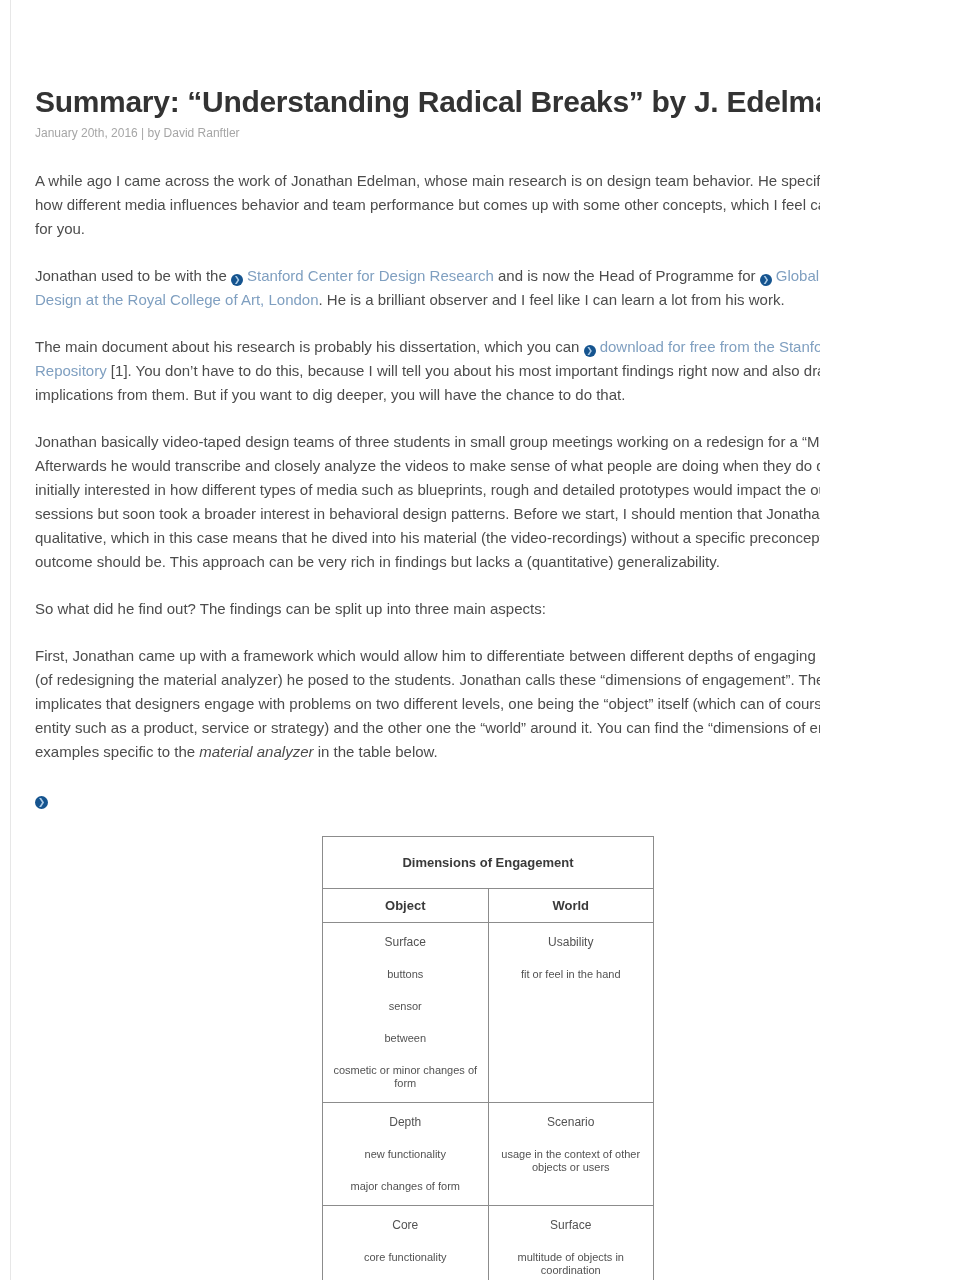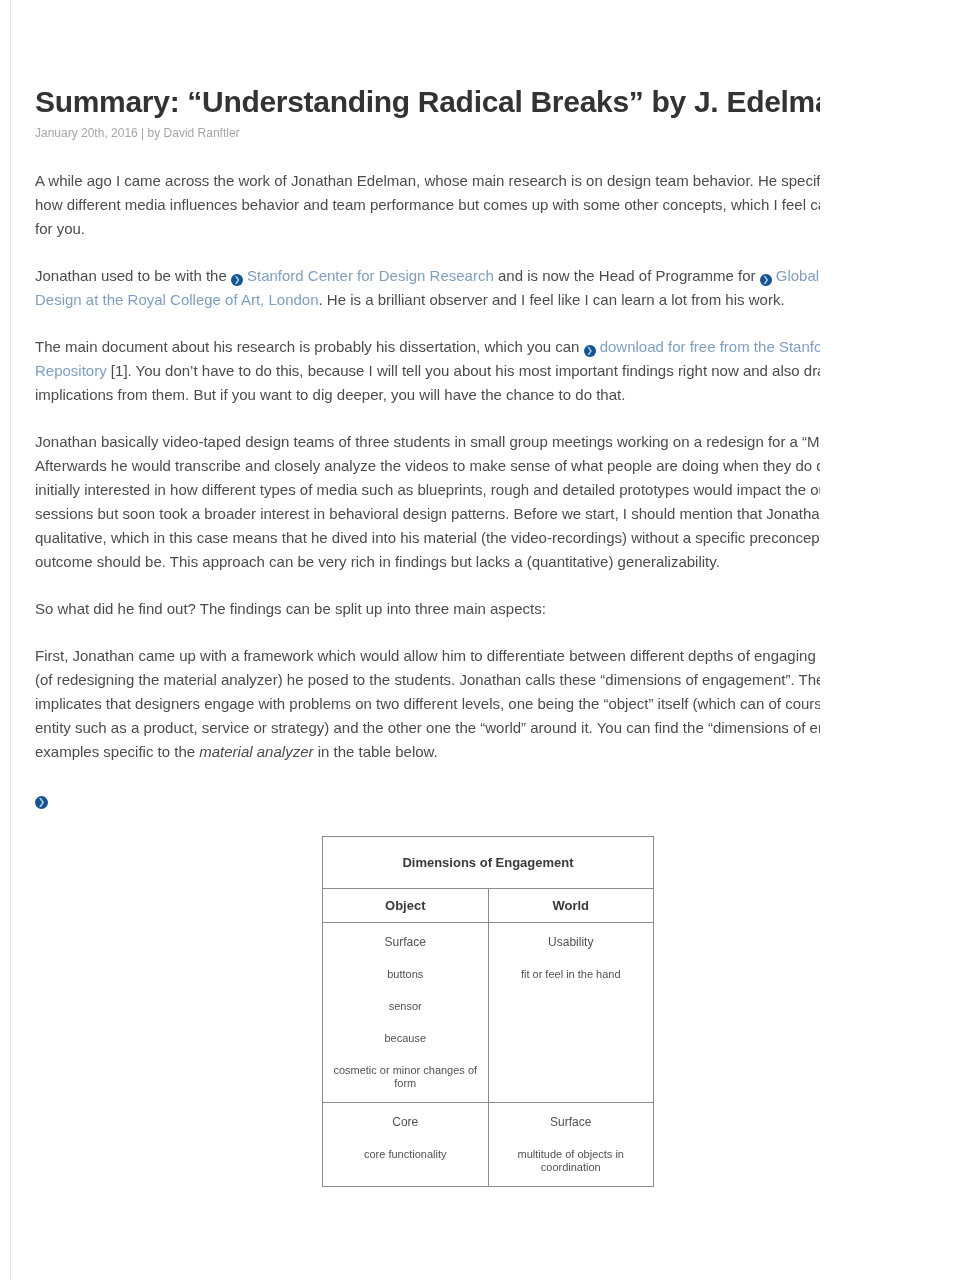--- a/index.html
+++ b/index.html
@@ -99,26 +99,37 @@
           <th class="col-head">Object</th>
           <th class="col-head">World</th>
         </tr>
       </thead>
       <tbody>
         <tr>
           <td>
             <div class="cell-heading">Surface</div>
             <div class="cell-item">buttons</div>
             <div class="cell-item">sensor</div>
-            <div class="cell-item">because</div>
+            <div class="cell-item">between</div>
             <div class="cell-item">cosmetic or minor changes of form</div>
           </td>
           <td>
             <div class="cell-heading">Usability</div>
             <div class="cell-item">fit or feel in the hand</div>
+          </td>
+        </tr>
+        <tr>
+          <td>
+            <div class="cell-heading">Depth</div>
+            <div class="cell-item">new functionality</div>
+            <div class="cell-item">major changes of form</div>
+          </td>
+          <td>
+            <div class="cell-heading">Scenario</div>
+            <div class="cell-item">usage in the context of other objects or users</div>
           </td>
         </tr>
         <tr>
           <td>
             <div class="cell-heading">Core</div>
             <div class="cell-item">core functionality</div>
           </td>
           <td>
             <div class="cell-heading">Surface</div>
             <div class="cell-item">multitude of objects in coordination</div>

